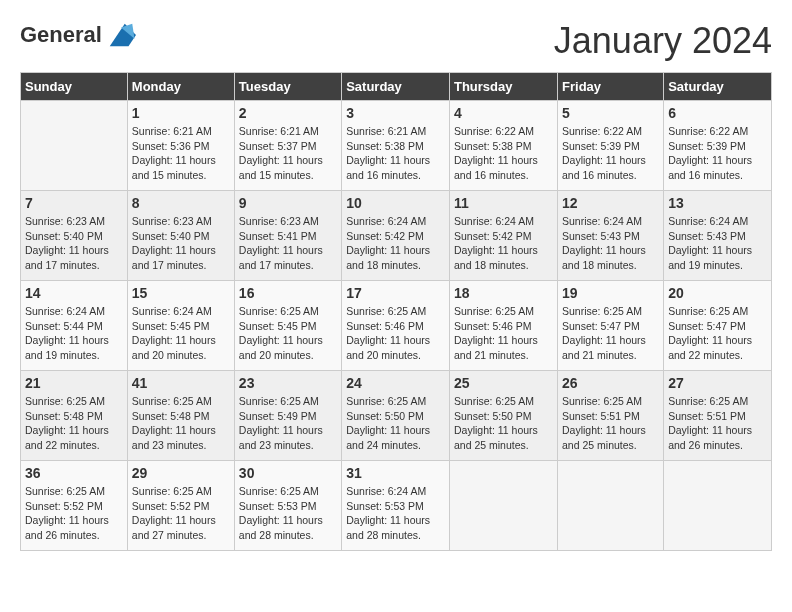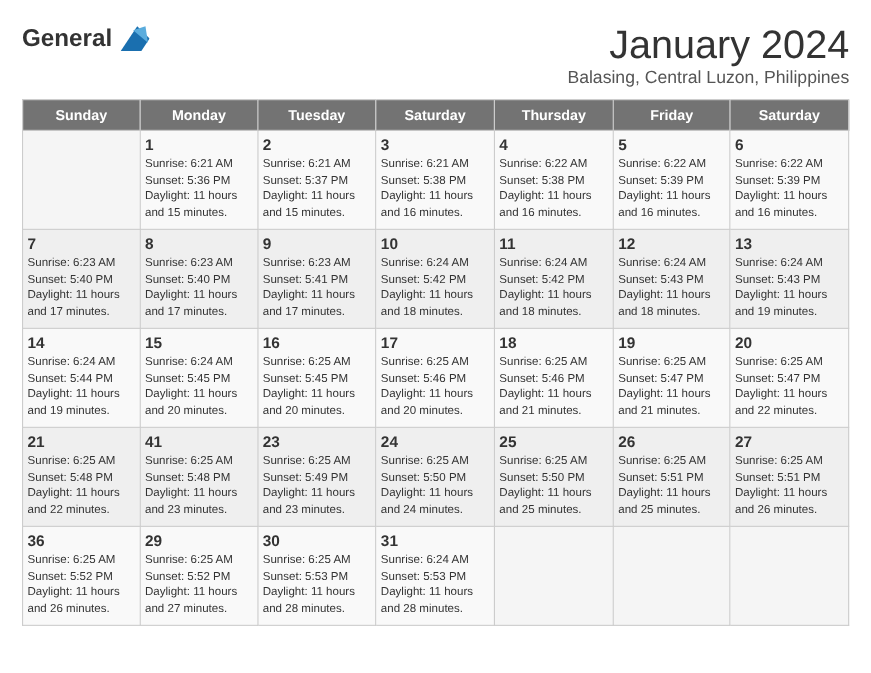--- a/index.html
+++ b/index.html
@@ -45,24 +45,24 @@
     .subtitle {
       font-size: 16px;
       color: #555;
     }
     table {
       width: 100%;
       border-collapse: collapse;
       font-size: 11px;
     }
     thead tr th {
-      background-color: #737373;
+      background-color: #404040;
       color: #fff;
       padding: 6px 4px;
-      text-align: center;
+      text-align: left;
       font-size: 13px;
       font-weight: bold;
       border: 1px solid #ccc;
     }
     tbody tr td {
       border: 1px solid #ccc;
       padding: 4px 4px;
       vertical-align: top;
       height: 90px;
       width: 113px;
@@ -97,21 +97,20 @@
     <div class="logo-text">
       <span class="logo-general">General</span>
     </div>
     <svg class="logo-icon" viewBox="0 0 40 40" xmlns="http://www.w3.org/2000/svg">
       <polygon points="5,35 25,5 40,20 30,35" fill="#1a6faf"></polygon>
       <polygon points="20,10 35,5 38,25" fill="#5aacdd"></polygon>
     </svg>
   </div>
   <div class="title-block">
     <div class="month-title">January 2024</div>
-    <div class="subtitle">Balasing, Central Luzon, Philippines</div>
   </div>
 </div>
 
 <table>
   <thead>
     <tr>
     <th>Sunday</th>
         <th>Monday</th>
         <th>Tuesday</th>
         <th>Saturday</th>

